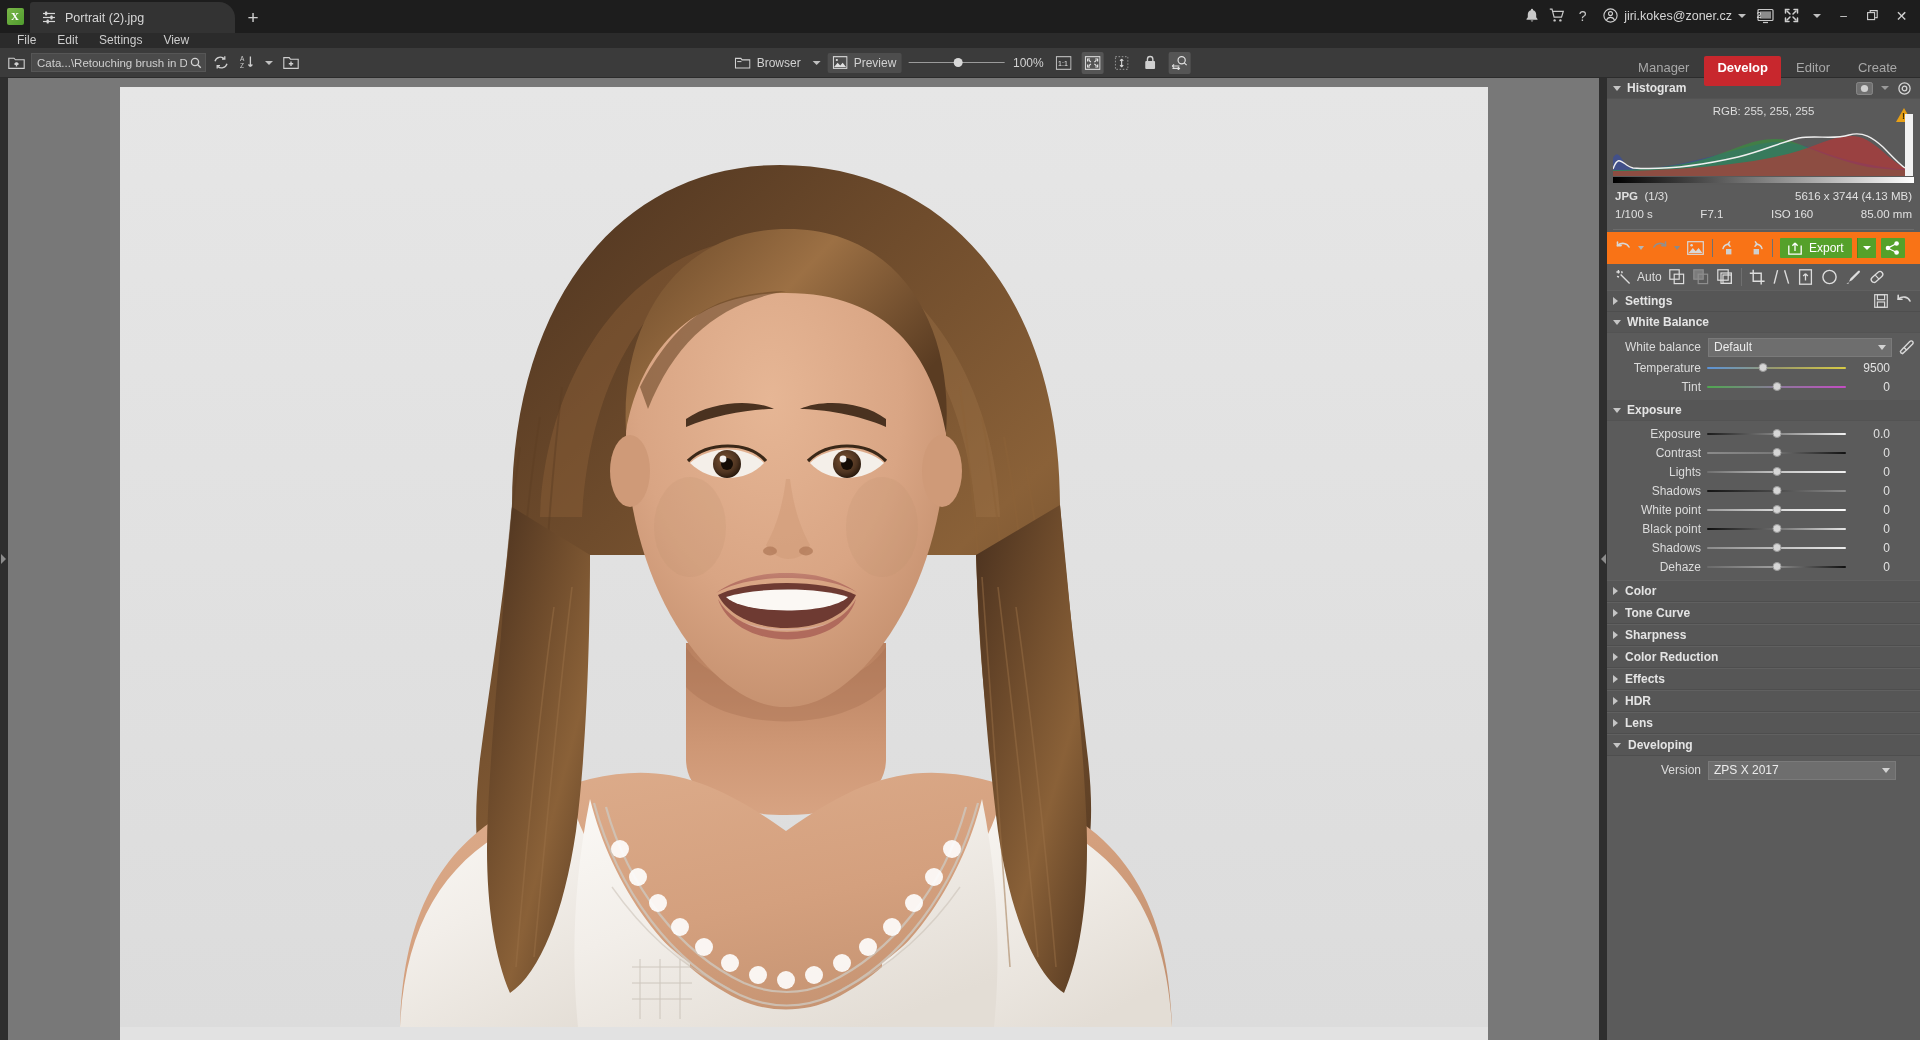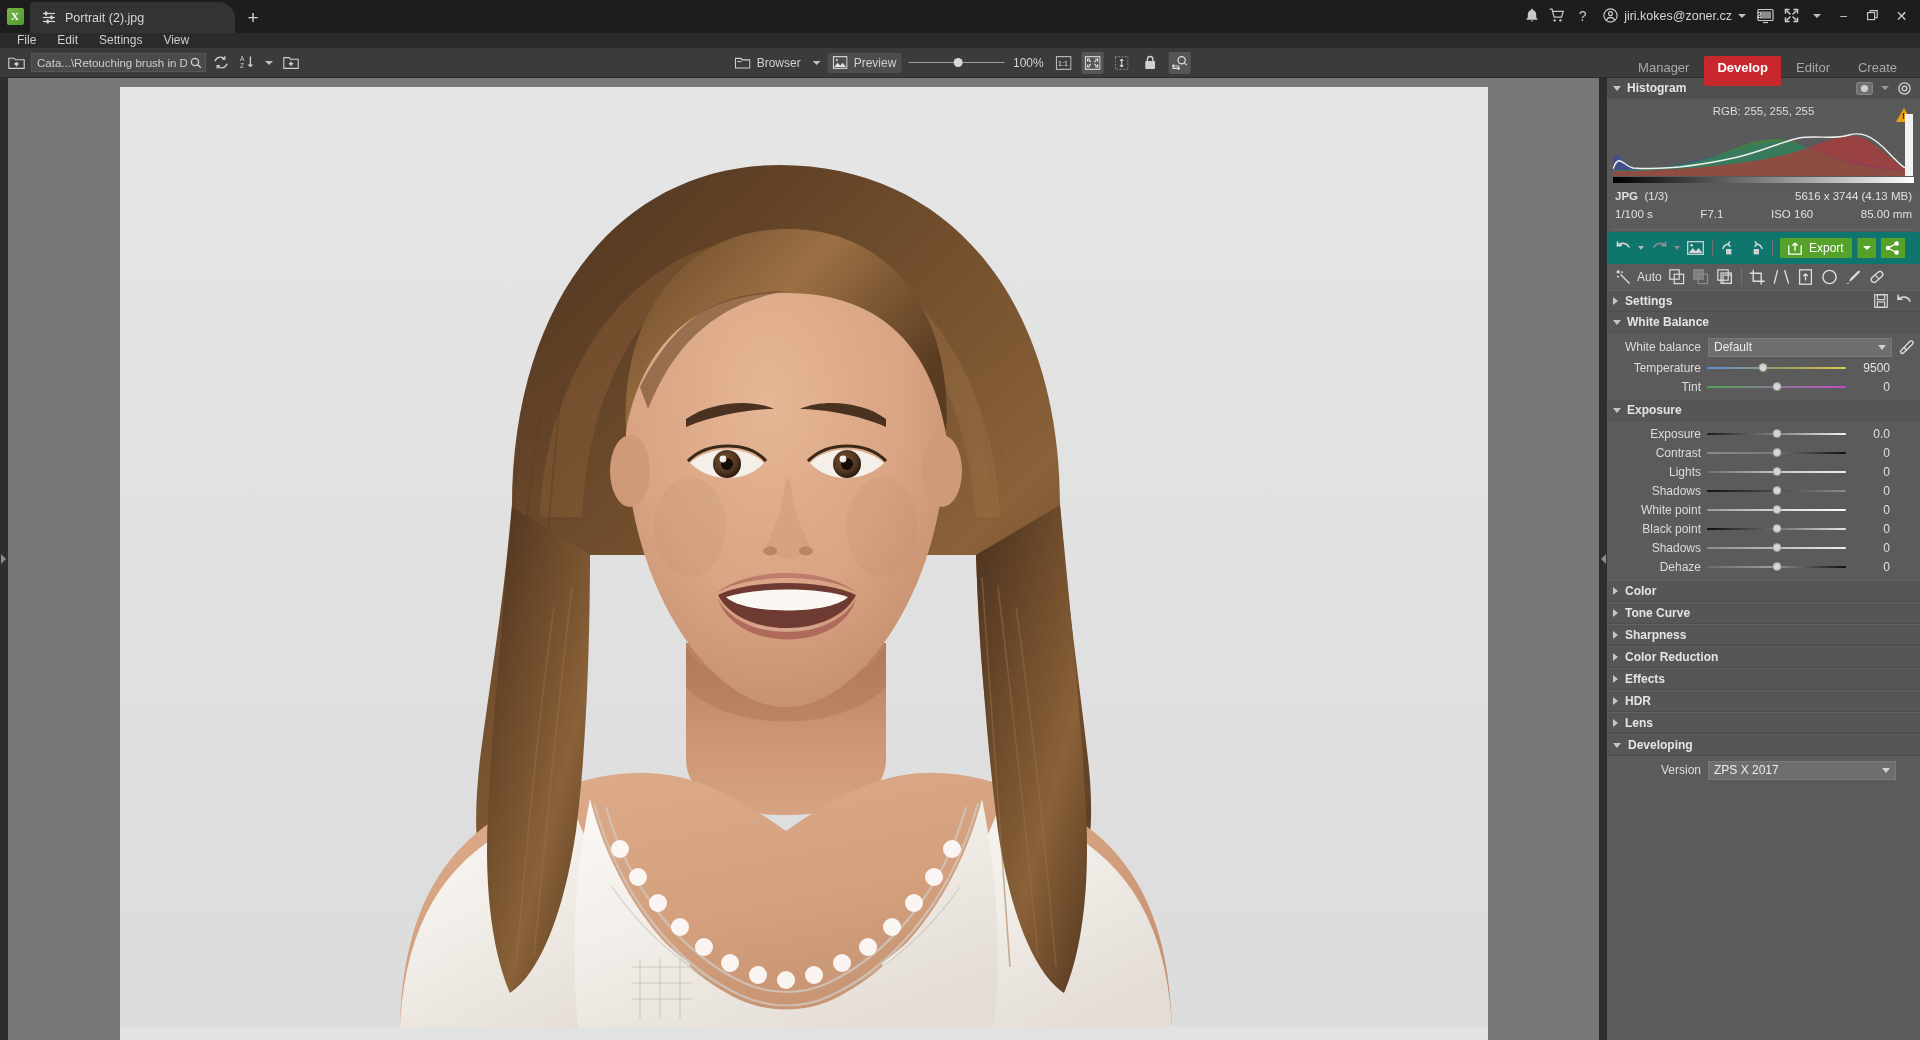--- a/index.html
+++ b/index.html
@@ -144,21 +144,21 @@
   .exif { background: #5b5b5b; padding: 2px 8px 4px 8px; }
   .exif-row { display: flex; font-size: 11.5px; color: #e0e0e0; line-height: 18px; }
   .exif-row .l { flex: none; }
   .exif-row .r { margin-left: auto; }
   .exif-row.two { display: flex; justify-content: space-between; }
   .exif-row b { font-weight: bold; }
 
   .divider { height: 1px; background: #6b6b6b; margin: 2px 6px; }
 
   
-  .act-bar { height: 32px; display: flex; align-items: center; gap: 5px; padding: 0 6px; background: #0f766e; }
+  .act-bar { height: 32px; display: flex; align-items: center; gap: 5px; padding: 0 6px; background: #f97316; }
   .act-ic { width: 20px; height: 20px; display: flex; align-items: center; justify-content: center; color: #d8d8d8; }
   .act-ic.dim { color: #8f8f8f; }
   .mini-caret { width: 0; height: 0; border-left: 3.5px solid transparent; border-right: 3.5px solid transparent; border-top: 4px solid #b5b5b5; }
   .mini-caret.dim { border-top-color: #8a8a8a; }
   .vsep { width: 1px; height: 18px; background: #707070; margin: 0 2px; }
   .btn-export {
     height: 20px; background: #55a12a; color: #fff; font-size: 12px;
     display: flex; align-items: center; gap: 6px; padding: 0 8px; border-radius: 1px;
   }
   .btn-export-caret { height: 20px; background: #55a12a; display: flex; align-items: center; padding: 0 5px; border-left: 1px solid #468a20; }

